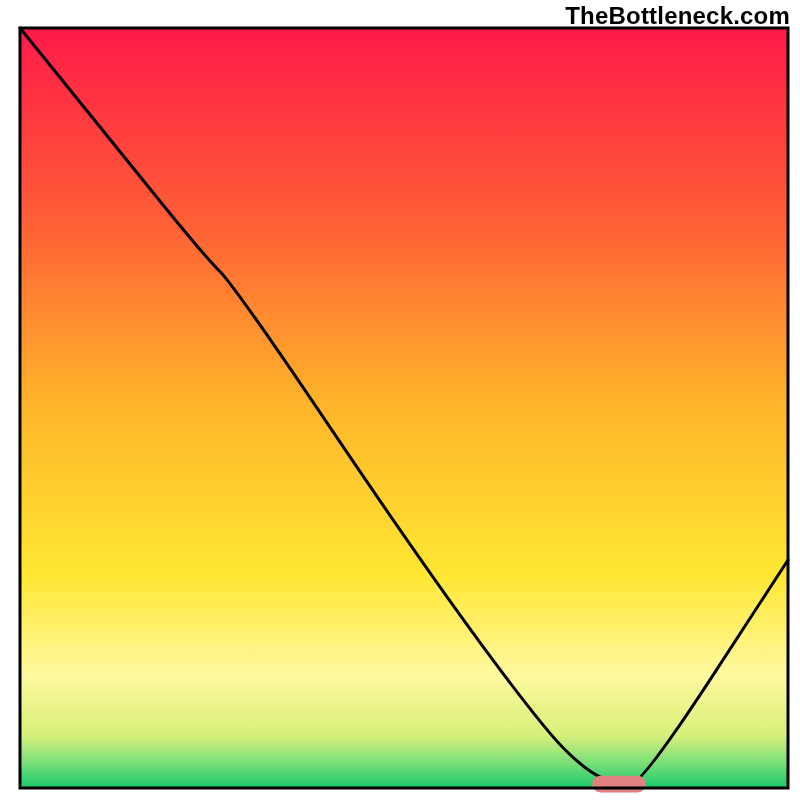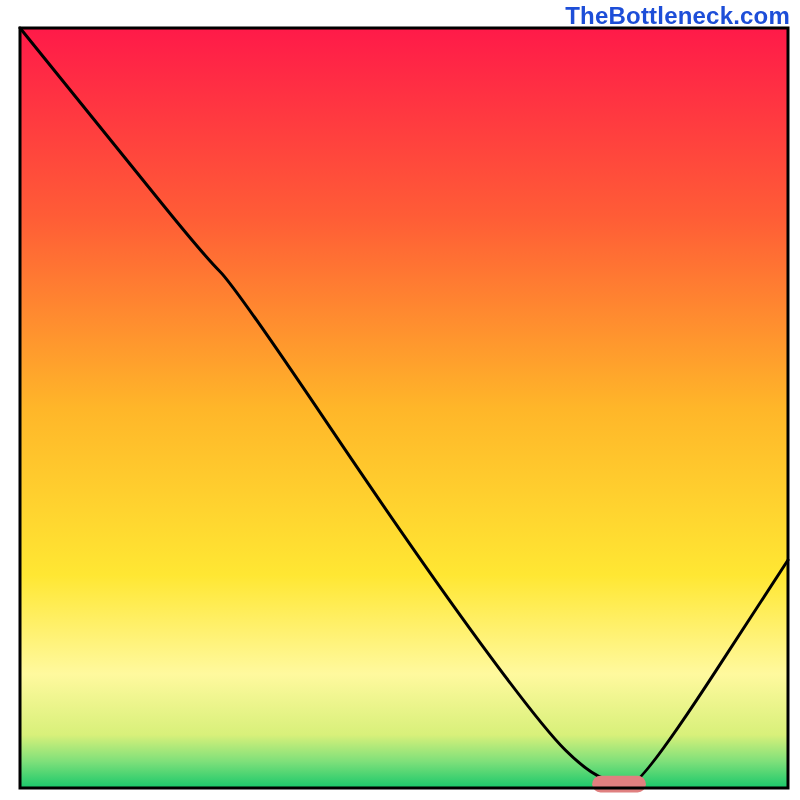--- a/index.html
+++ b/index.html
@@ -14,21 +14,21 @@
     position: relative;
     width: 800px;
     height: 800px;
   }
   .watermark {
     position: absolute;
     top: 2px;
     right: 10px;
     font-size: 24px;
     font-weight: 600;
-    color: #1d4ed8;
+    color: #000000;
     letter-spacing: 0.2px;
   }
   svg {
     display: block;
   }
 </style>
 </head>
 <body>
 
 <div class="stage">

